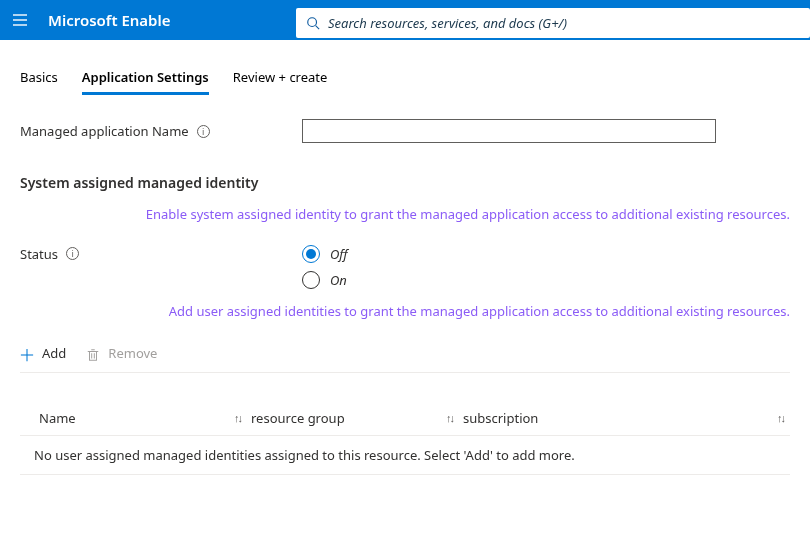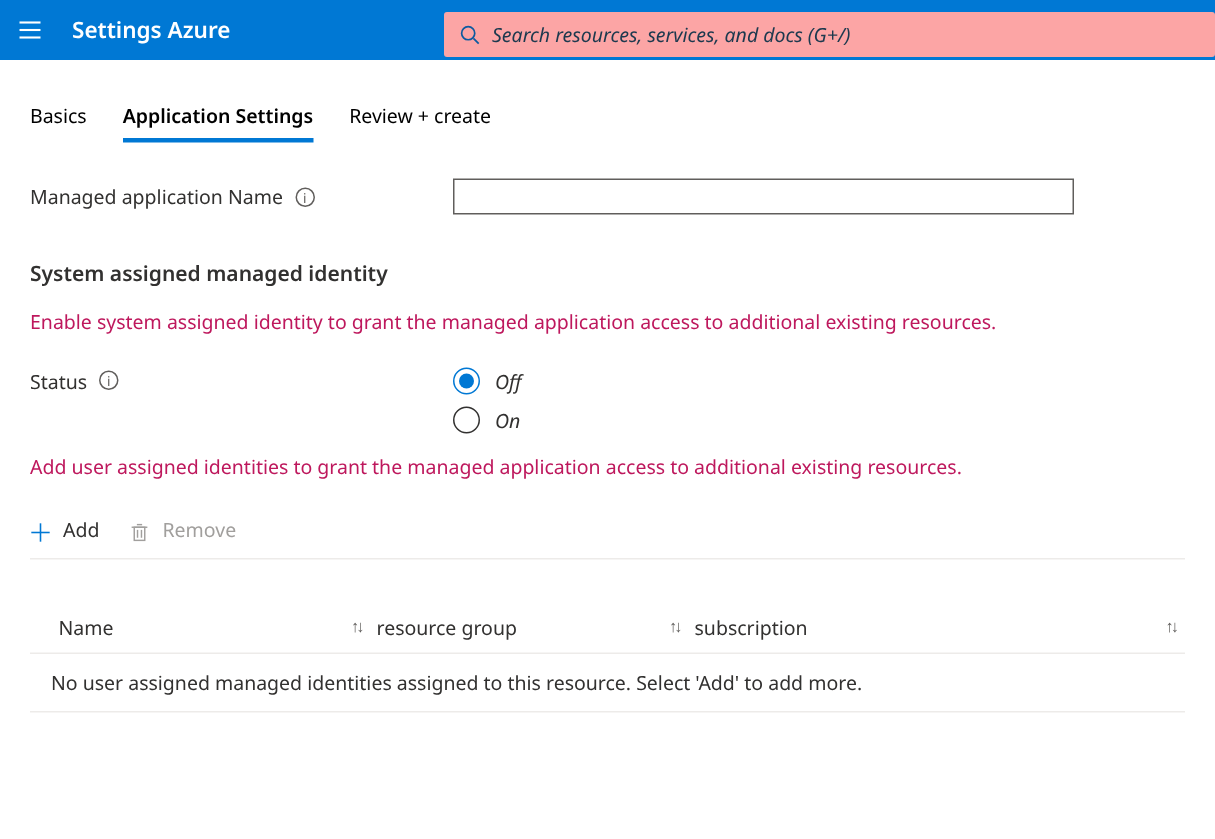--- a/index.html
+++ b/index.html
@@ -2,34 +2,34 @@
 <html><head>
   <meta charset="utf-8">
   <style>
     * { box-sizing: border-box; margin: 0; padding: 0; font-family: "Segoe UI", -apple-system, system-ui, sans-serif; }
     body { width: 810px; height: 559px; background: #fff; color: #323130; font-size: 13px; }
     .header { height: 40px; background: #0078d4; display: flex; align-items: center; color: #fff; }
     .hamburger { width: 40px; height: 40px; display: flex; align-items: center; justify-content: center; cursor: pointer; }
     .hamburger svg { width: 16px; height: 16px; }
     .brand { font-size: 15px; font-weight: 600; margin-left: 8px; }
     .search-wrap { margin-left: auto; flex: 0 0 514px; padding-right: 0; }
-    .search { height: 30px; background: #fca5a5; border-radius: 2px; display: flex; align-items: center; padding: 0 10px; margin-right: 0; margin-top:5px; }
+    .search { height: 30px; background: #ffffff; border-radius: 2px; display: flex; align-items: center; padding: 0 10px; margin-right: 0; margin-top:5px; }
     .search svg { width: 14px; height: 14px; color:#0c5aa0; margin-right: 8px; flex-shrink: 0; }
     .search-input { border: none; background: transparent; flex: 1; font-size: 13px; color: #1c394e; outline: none; font-style: italic; }
     .search-input::placeholder { color: #1c394e; font-style: italic; }
     .content { padding: 0 20px; }
     .tabs { display: flex; gap: 24px; margin-top: 28px; border-bottom: none; }
     .tab { font-size: 13px; padding-bottom: 6px; cursor: pointer; color: #000000; }
     .tab.active { font-weight: 600; border-bottom: 3px solid #0078d4; }
     .form-row { display: flex; align-items: center; margin-top: 24px; }
     .form-label-col { width: 282px; display: flex; align-items: center; gap: 8px; font-size: 13px; }
     .info-ico { width: 13px; height: 13px; border: 1px solid #605e5c; border-radius: 50%; display: inline-flex; align-items: center; justify-content: center; font-size: 9px; color: #605e5c; line-height: 1; }
     .text-input { width: 414px; height: 24px; border: 1px solid #605e5c; padding: 0 6px; font-size: 13px; }
     .section-head { font-size: 14px; font-weight: 600; margin-top: 30px; }
-    .section-desc { font-size: 13px; color: #be185d; margin-top: 14px; line-height: 1.3; }
+    .section-desc { font-size: 13px; color: #8b5cf6; margin-top: 14px; line-height: 1.3; text-align: right; }
     .radio-col { display: flex; flex-direction: column; gap: 8px; }
     .radio-opt { display: flex; align-items: center; gap: 10px; cursor: pointer; font-style: italic; }
     .radio-outer { width: 18px; height: 18px; border: 1px solid #323130; border-radius: 50%; display: flex; align-items: center; justify-content: center; }
     .radio-opt.selected .radio-outer { border-color: #0078d4; }
     .radio-inner { width: 10px; height: 10px; border-radius: 50%; background: #0078d4; display: none; }
     .radio-opt.selected .radio-inner { display: block; }
     .toolbar { display: flex; align-items: center; gap: 20px; margin-top: 24px; padding-bottom: 10px; border-bottom: 1px solid #edebe9; }
     .tb-btn { display: flex; align-items: flex-end; gap: 8px; cursor: pointer; font-size: 13px; }
     .tb-btn.disabled { color: #a19f9d; cursor: default; }
     .tb-btn svg { width: 14px; height: 14px; }
@@ -47,21 +47,21 @@
 <body>
 
 <div class="header">
   <div class="hamburger">
     <svg viewBox="0 0 16 16" fill="none" stroke="#fff" stroke-width="1.4">
         <line x1="1" y1="3" x2="15" y2="3"></line>
         <line x1="1" y1="8" x2="15" y2="8"></line>
         <line x1="1" y1="13" x2="15" y2="13"></line>
       </svg>
   </div>
-  <div class="brand">Settings Azure</div>
+  <div class="brand">Microsoft Enable</div>
   <div class="search-wrap">
     <div class="search">
       <svg viewBox="0 0 16 16" fill="none" stroke="currentColor" stroke-width="1.3">
           <circle cx="7" cy="7" r="5"></circle>
           <line x1="11" y1="11" x2="15" y2="15"></line>
         </svg>
       <input class="search-input" placeholder="Search resources, services, and docs (G+/)" style="">
     </div>
   </div>
 </div>

